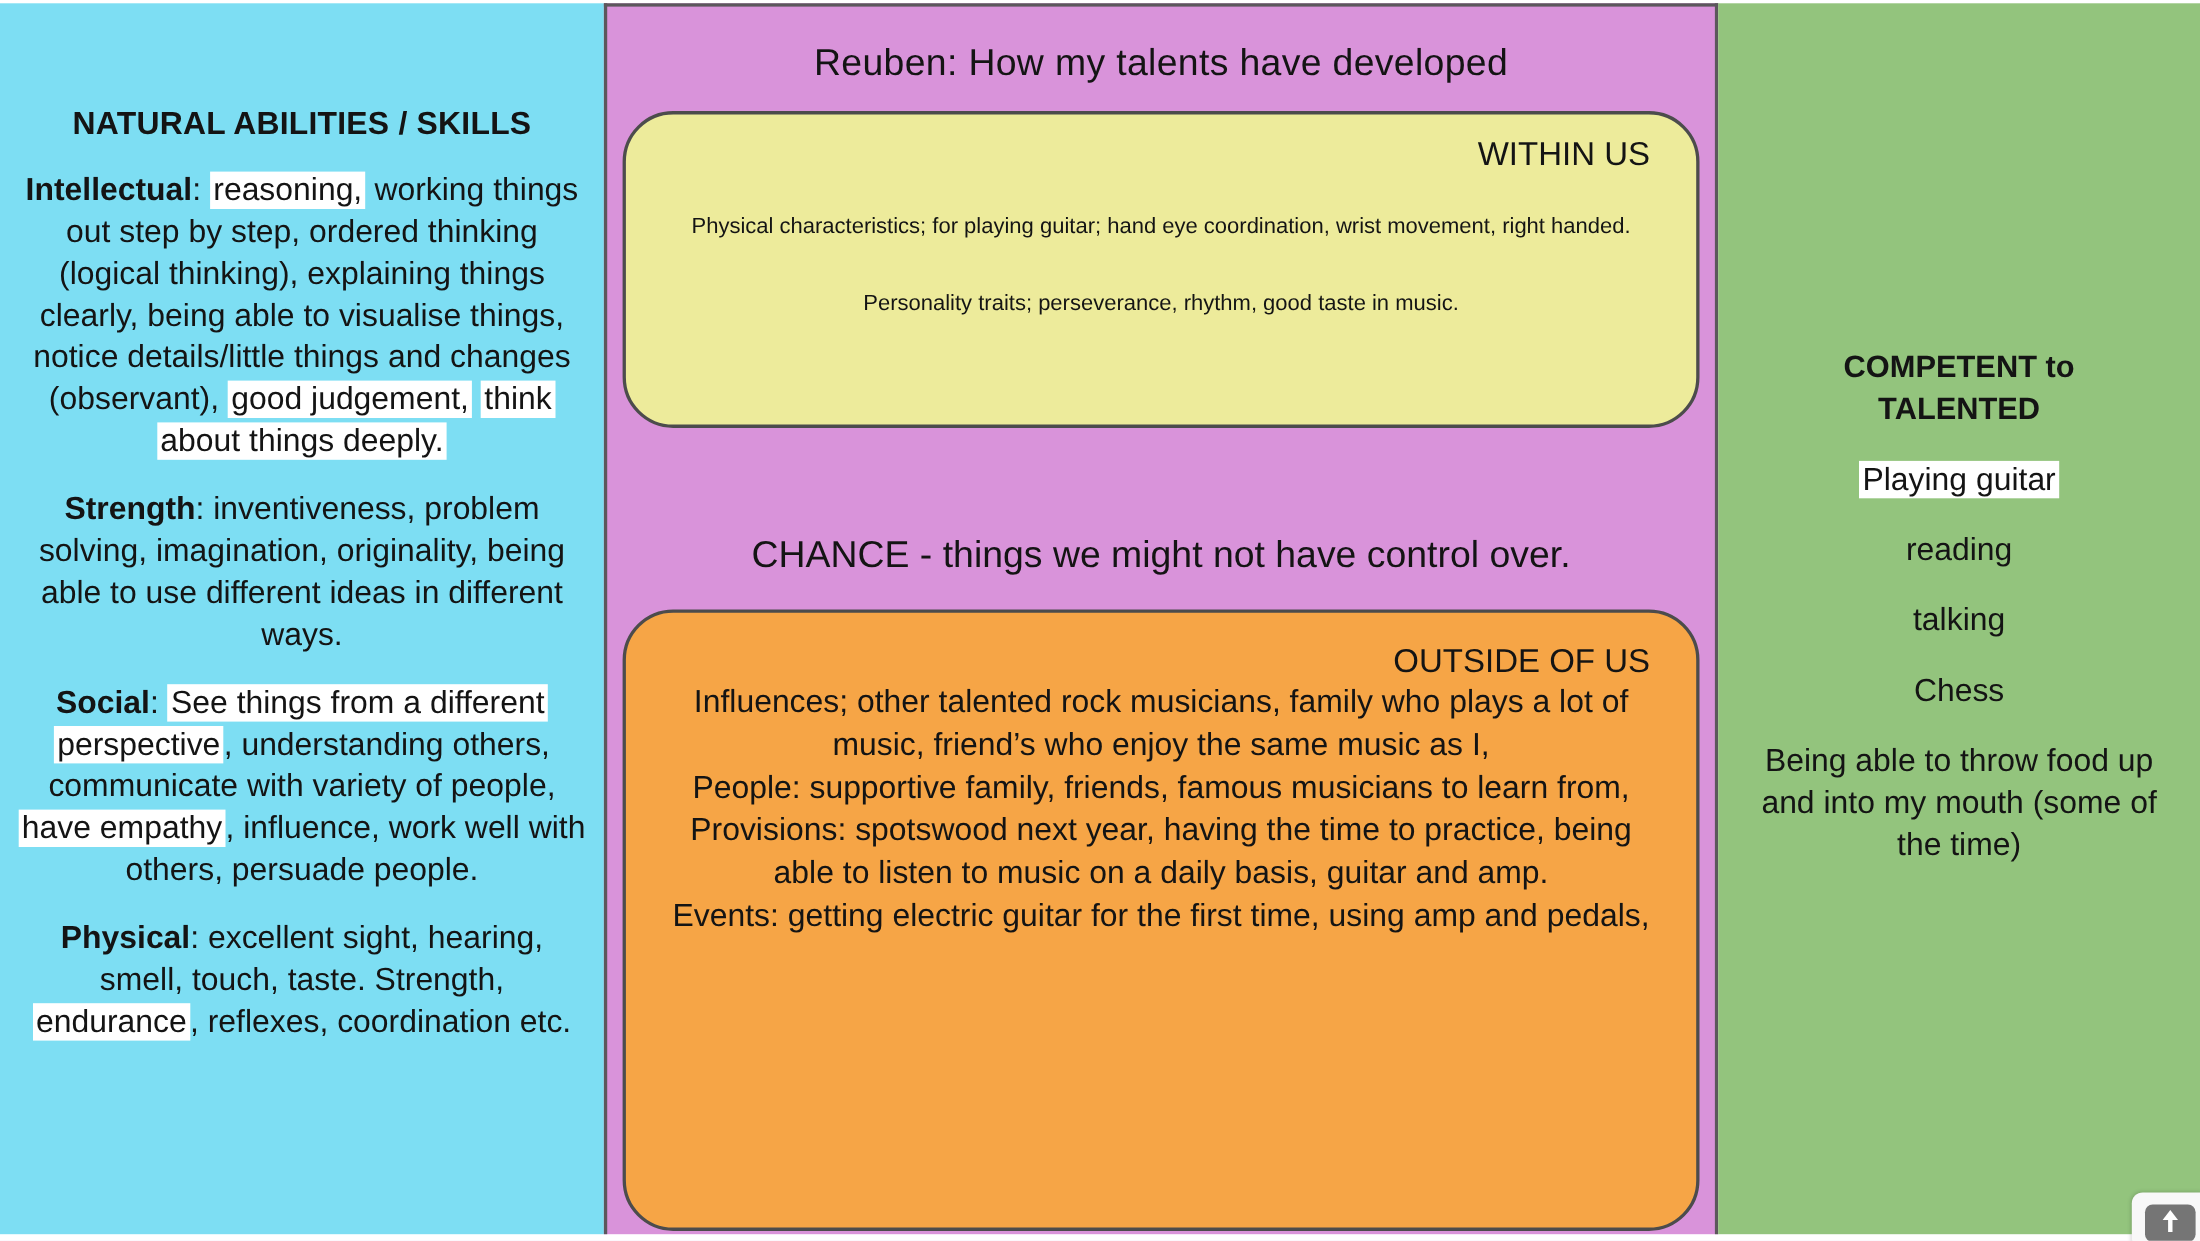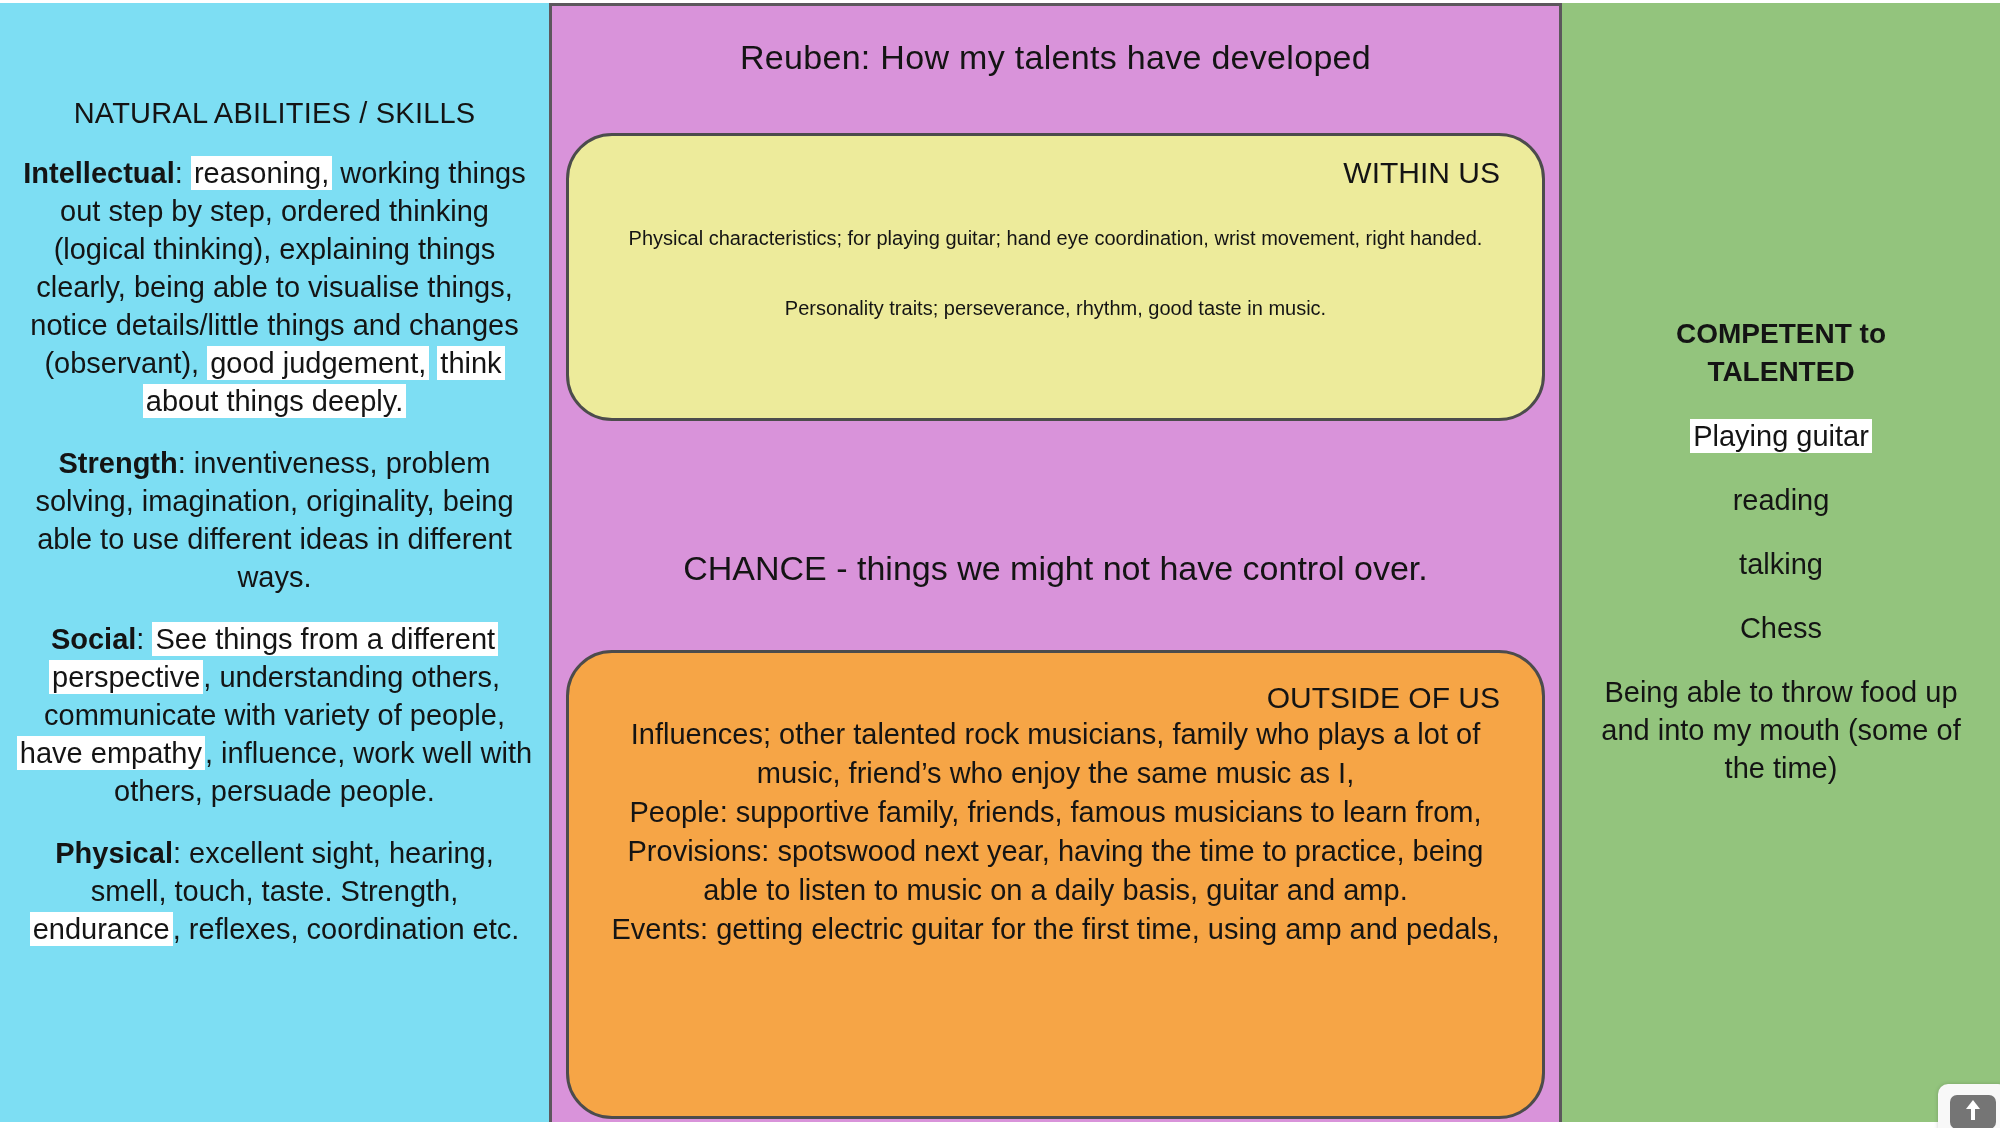--- a/index.html
+++ b/index.html
@@ -7,26 +7,26 @@
     --green:#93c47d; --border:#4c4c4c; --pink-border:#5c575c; --ink:#141414; --hl:#ffffff;
   }
   *{box-sizing:border-box; margin:0; padding:0;}
   body{width:2000px; height:1128px; font-family:"Liberation Sans", sans-serif; color:var(--ink); background:#ffffff; overflow:hidden;}
   .page{position:relative; width:2000px; height:1128px; background:#ffffff;}
   .top-strip{height:3px; background:rgba(255,255,255,0.55);}
   .board{display:flex; height:1119px; width:2000px;}
 
   
   .col-cyan{width:549px; background:var(--cyan); padding:94px 16px 0; text-align:center;}
-  .col-cyan h2{font-size:29px; font-weight:normal; letter-spacing:.2px;}
+  .col-cyan h2{font-size:29px; font-weight:bold; letter-spacing:.2px;}
   .col-cyan p{font-size:29px; line-height:38px; margin-top:24px;}
   .hl{background:var(--hl); padding:1px 3px; box-decoration-break:clone; -webkit-box-decoration-break:clone;}
 
   
-  .col-pink{width:1013px; background:var(--pink); border:3px solid var(--pink-border); border-bottom:none; display:flex; flex-direction:column; text-align:center;gap:32px;}
+  .col-pink{width:1013px; background:var(--pink); border:3px solid var(--pink-border); border-bottom:none; display:flex; flex-direction:column; text-align:center;}
   .mid-title{margin-top:32px; font-size:34px; letter-spacing:.3px;}
   .box{border:3px solid var(--border); border-radius:46px; padding:14px 42px 10px;}
   .box-within{background:var(--yellow); margin:24px 14px 0; height:288px;}
   .box h3{font-size:30px; font-weight:normal; margin-top:6px;text-align:right;}
   .box-within p{font-size:20px; line-height:44px; margin-top:26px;}
   .chance{margin-top:96px; font-size:34px;}
   .box-outside{background:var(--orange); margin:30px 14px 3px; flex:1; padding-top:22px;}
   .box-outside p{font-size:29px; line-height:39px; }
 
   

